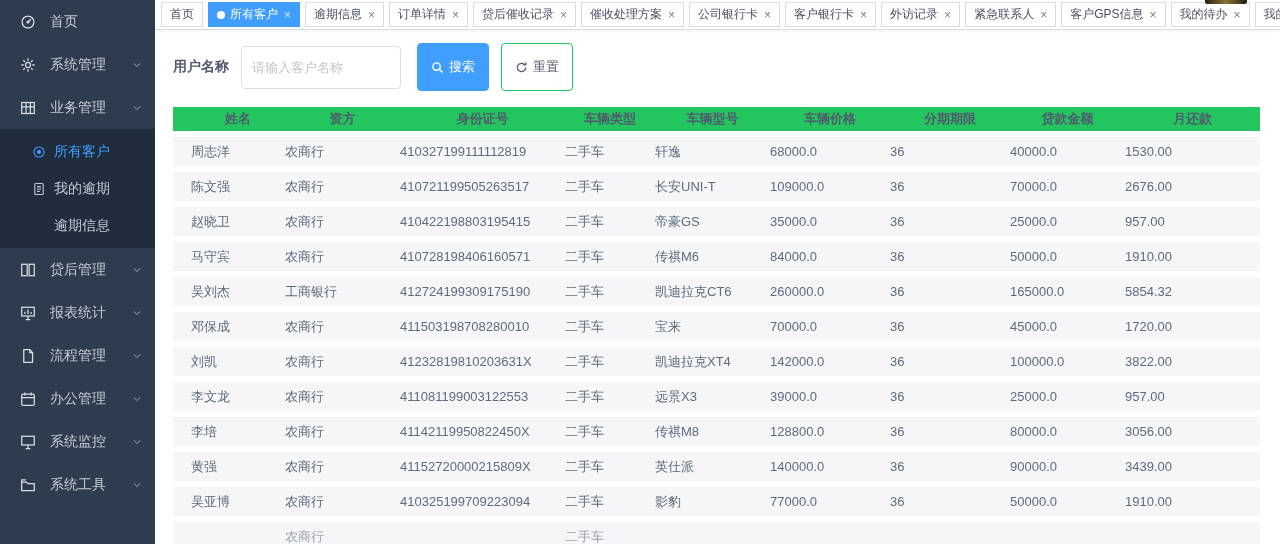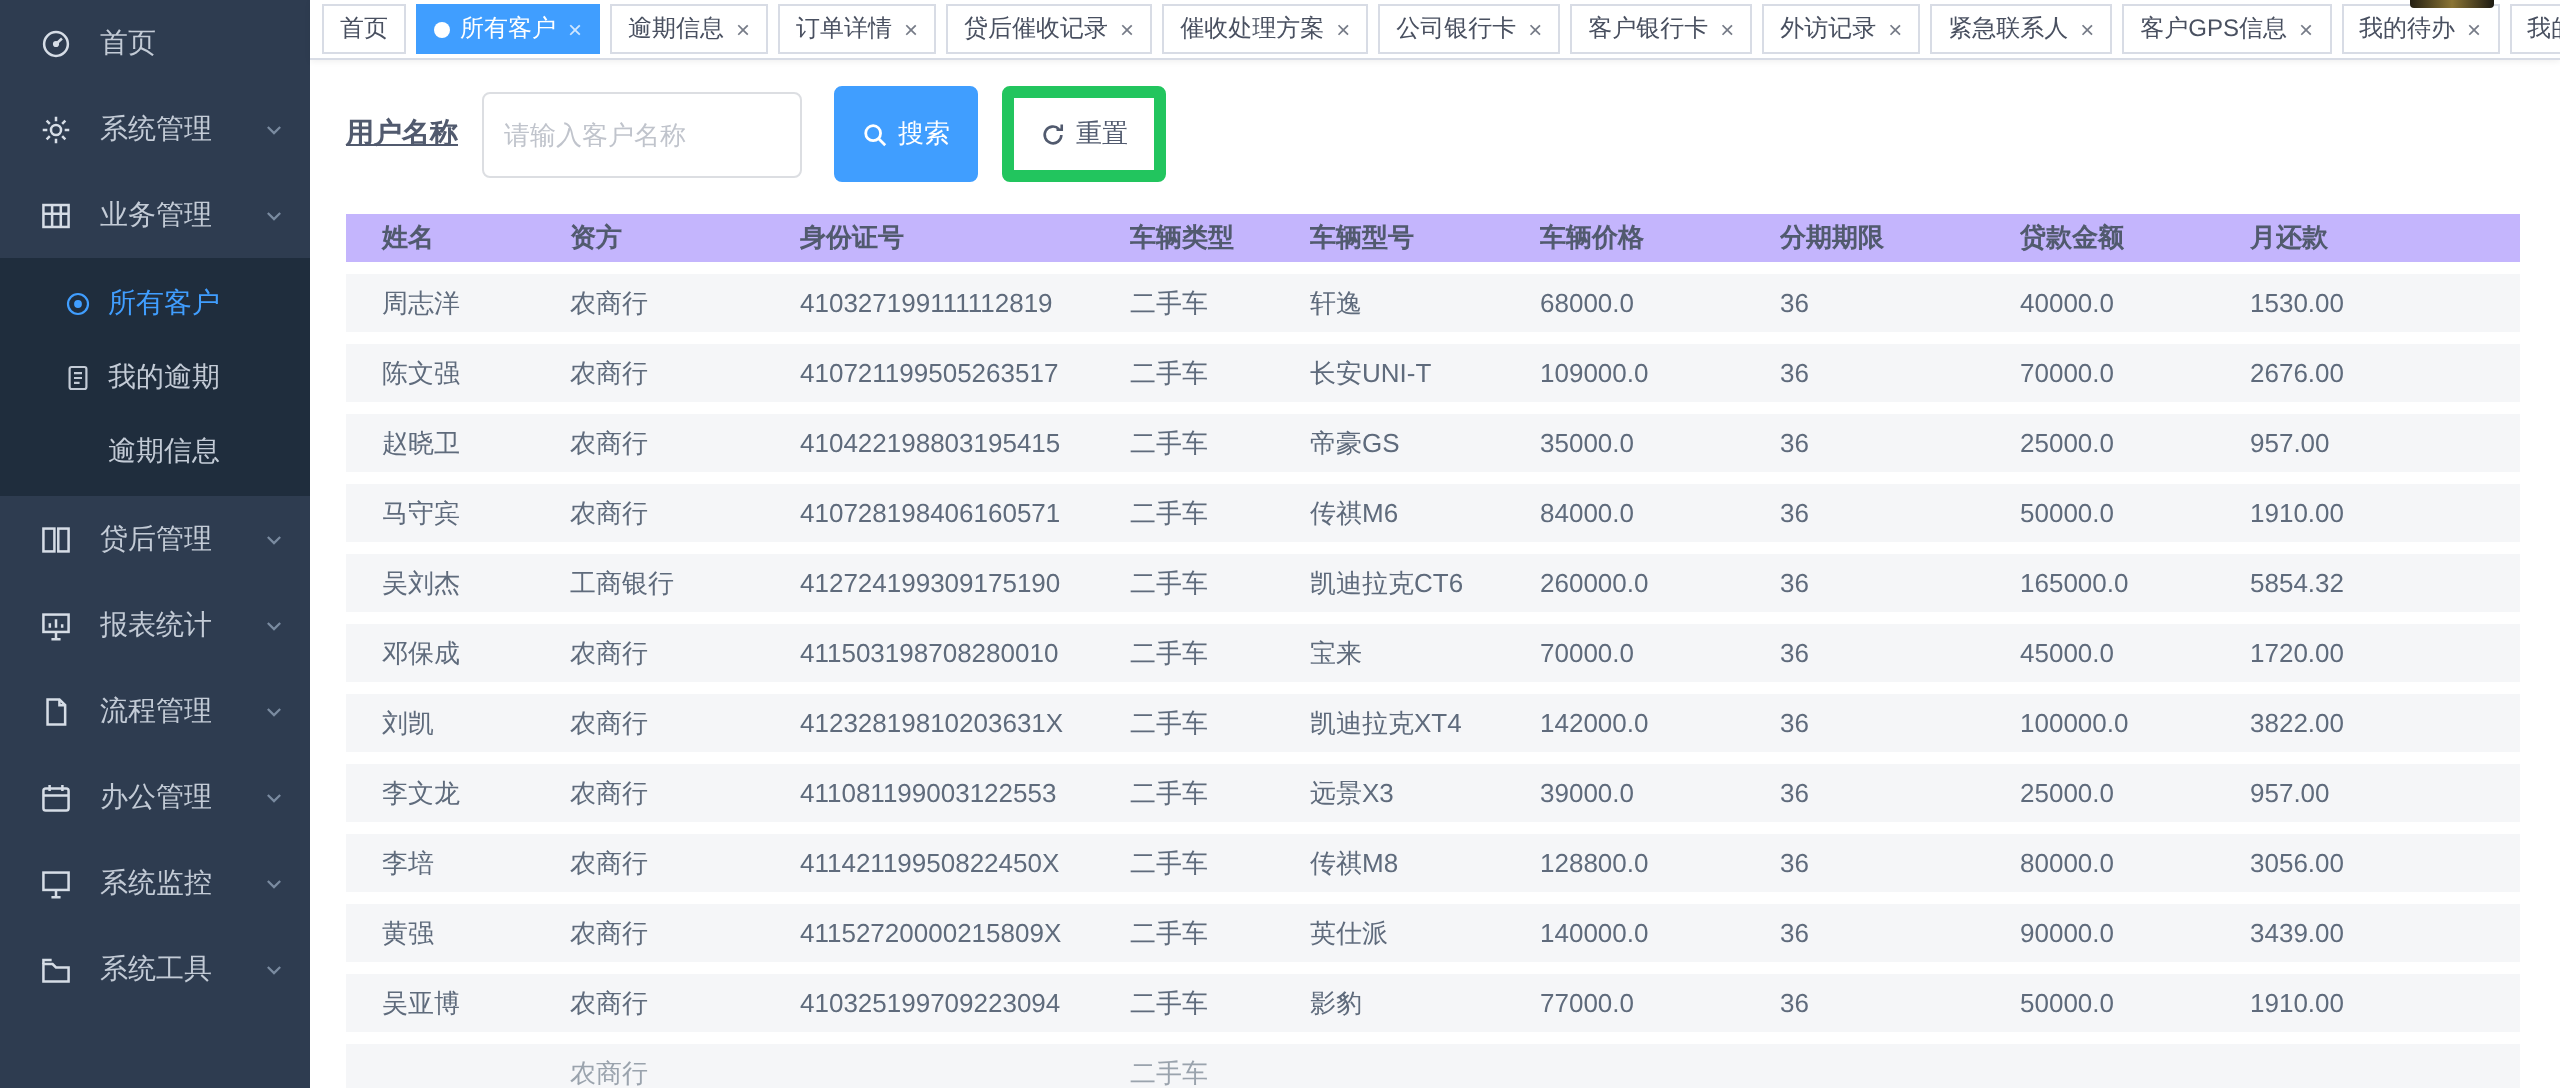--- a/index.html
+++ b/index.html
@@ -34,38 +34,38 @@
     padding:0 8px; cursor:pointer; }
   .tab.active { background:#409eff; border-color:#409eff; color:#fff; }
   .tab .dot { width:8px; height:8px; border-radius:50%; background:#fff; display:inline-block; }
   .tab .close { font-size:12px; line-height:1; margin-left:1px; opacity:.75; cursor:pointer; }
 
   .avatar-sliver { position:absolute; top:0; right:33px; width:42px; height:4px;
     background:linear-gradient(90deg,#241f12,#8a7434,#1d1a12); border-radius:0 0 2px 2px; }
 
   
   .search-bar { flex:none; display:flex; align-items:center; padding:13px 0 10px 18px; }
-  .search-label { font-size:14px; font-weight:bold; color:#515a6e; margin-right:12px;text-decoration:underline; }
+  .search-label { font-size:14px; font-weight:bold; color:#515a6e; margin-right:12px; }
   .search-input { width:160px; height:43px; border:1px solid #dcdee2; border-radius:4px;
     padding:0 10px; font-size:13px; color:#515a6e; outline:none;
     font-family:"Liberation Sans","DejaVu Sans",sans-serif; }
   .search-input::placeholder { color:#c0c4cc; }
   .btn { height:48px; display:inline-flex; align-items:center; gap:5px; border-radius:4px;
     font-size:13px; padding:0 13px; cursor:pointer;
     font-family:"Liberation Sans","DejaVu Sans",sans-serif; }
   .btn-primary { background:#409eff; border:1px solid #409eff; color:#fff; margin-left:16px; }
-  .btn-default { background:#fff; border:6px solid #22c55e; color:#515a6e; margin-left:12px; }
+  .btn-default { background:#fff; border:1px solid #22c55e; color:#515a6e; margin-left:12px; }
   .btn .bicon { width:13px; height:13px; }
 
   
   .table-wrap { flex:1; overflow:hidden; padding:0 20px 0 0; }
   table { width:1087px; margin-left:18px; table-layout:fixed;
     border-collapse:separate; border-spacing:0 6px; }
-  th { height:24px; font-size:13px; font-weight:bold; color:#515a6e; text-align:left;
-    background:#c4b5fd; padding:0; white-space:nowrap; overflow:hidden; }
+  th { height:24px; font-size:13px; font-weight:bold; color:#515a6e; text-align:center;
+    background:#22c55e; padding:0; white-space:nowrap; overflow:hidden; }
   td { height:29px; font-size:13px; color:#5f6b7c; background:#f5f6f8; padding:0;
     white-space:nowrap; overflow:hidden; }
   th:first-child, td:first-child { padding-left:18px; }
   th.col-action, td.col-action { text-align:right; padding-right:2px; }
   tr.partial td { color:#9aa3ad; }
 </style>
 </head>
 <body>
 
 <div class="app">

